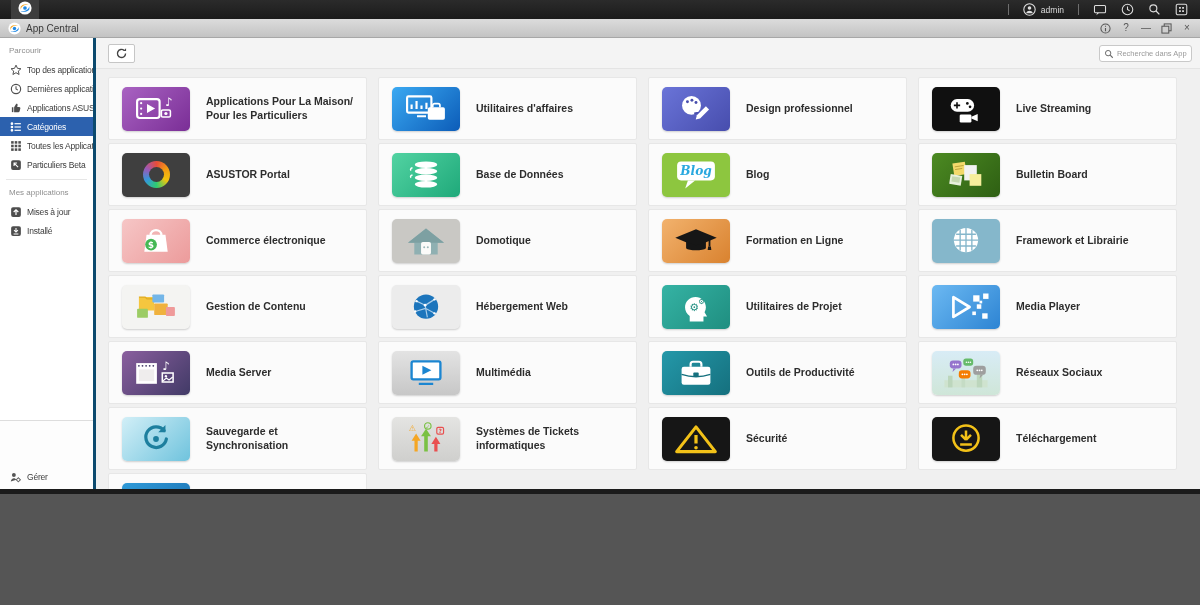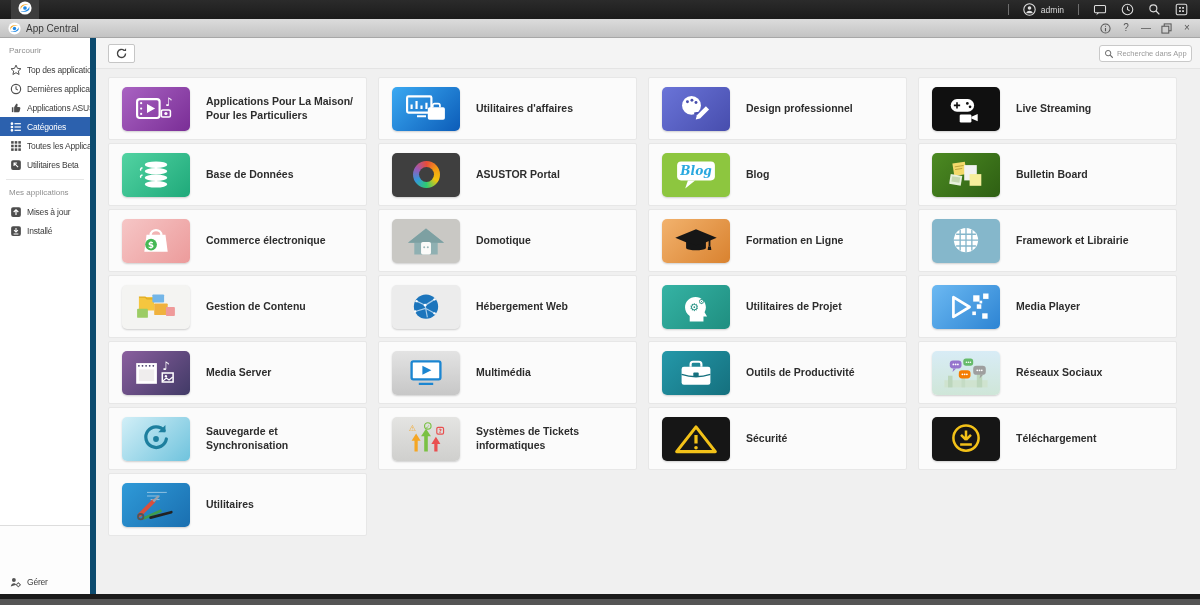--- a/index.html
+++ b/index.html
@@ -1,36 +1,36 @@
 <!DOCTYPE html>
 <html><head>
 <meta charset="utf-8">
 <style>
   html,body{margin:0;padding:0;background:#555;}
   *{box-sizing:border-box;}
-  .screen{position:relative;width:1200px;height:599px;font-family:"Liberation Sans",sans-serif;
+  .screen{position:relative;width:1200px;height:494px;font-family:"Liberation Sans",sans-serif;
           background:#0369a1;overflow:hidden;display:flex;flex-direction:column;}
   
   .taskbar{height:19px;background:linear-gradient(180deg,#2b2b2b,#1b1b1b);display:flex;align-items:center;flex:none;}
   .tb-app{width:28px;height:19px;background:#3d3d3d;display:flex;align-items:center;justify-content:center;margin-left:11px;cursor:pointer;}
   .tb-right{margin-left:auto;display:flex;align-items:center;gap:14px;padding-right:12px;}
   .tb-sep{width:1px;height:11px;background:#6e6e6e;}
   .tb-user{display:flex;align-items:center;gap:5px;color:#ddd;font-size:8.5px;cursor:pointer;}
   .tb-ic{display:flex;align-items:center;cursor:pointer;}
   .tb-ic svg,.tb-user .ic svg{display:block;}
   
   .titlebar{height:19px;background:linear-gradient(180deg,#dcdcdc,#c3c3c3);border-bottom:1px solid #a7a7a7;
             display:flex;align-items:center;padding:0 8px;flex:none;}
   .win-logo{display:flex;margin-right:5px;}
   .win-title{font-size:10px;color:#3a3a3a;}
   .win-controls{margin-left:auto;display:flex;align-items:center;gap:10px;color:#555;font-size:10px;}
   .wc{cursor:pointer;display:flex;align-items:center;justify-content:center;min-width:10px;line-height:1;}
   
   .winbody{flex:1;display:flex;min-height:0;}
-  .sidebar{width:96px;background:#fff;border-right:6px solid #0c4a6e;position:relative;flex:none;font-size:8.5px;}
+  .sidebar{width:96px;background:#fff;border-right:3px solid #0c4a6e;position:relative;flex:none;font-size:8.5px;}
   .sb-header{color:#8f8f8f;font-size:8px;padding:8px 0 5px 9px;}
   .sb-item{display:flex;align-items:center;height:19px;padding-left:9px;color:#3c3c3c;cursor:pointer;white-space:nowrap;overflow:hidden;}
   .sb-item .ic{width:13px;height:13px;flex:none;display:flex;align-items:center;justify-content:center;color:#4e4e4e;margin-right:5px;}
   .sb-item.selected{background:#2c61ae;color:#fff;}
   .sb-item.selected .ic{color:#fff;}
   .sb-label{font-size:8.5px;letter-spacing:-0.2px;}
   .sb-divider{border-top:1px solid #e6e6e6;margin:5px 6px 0 6px;}
   .sb-footer{position:absolute;left:0;right:0;bottom:0;border-top:1px solid #ddd;background:#fdfdfd;}
   .sb-footer .sb-item{height:24px;margin-top:44px;}
   
@@ -197,21 +197,21 @@
             </span>
             <span class="sb-label">Toutes les Applications</span>
           </div>
           <div class="sb-item">
             <span class="ic">
               <svg width="12" height="12" viewBox="0 0 16 16">
                 <rect x="1.5" y="1.5" width="13" height="13" rx="2.5" fill="currentColor"></rect>
                 <path d="M10.8 10.8L5.4 5.4M5.4 9.4V5.4h4" fill="none" stroke="#fff" stroke-width="1.5"></path>
               </svg>
             </span>
-            <span class="sb-label">Utilitaires Beta</span>
+            <span class="sb-label">Particuliers Beta</span>
           </div>
         </div>
       <div class="sb-divider"></div>
       <div class="sb-header">Mes applications</div>
       <div id="myapps-list">
           <div class="sb-item">
             <span class="ic">
               <svg width="12" height="12" viewBox="0 0 16 16">
                 <rect x="1.5" y="1.5" width="13" height="13" rx="2.5" fill="currentColor"></rect>
                 <path d="M8 12V5.2M4.9 8l3.1-3 3.1 3" fill="none" stroke="#fff" stroke-width="1.6"></path>
@@ -308,38 +308,38 @@
                 <path d="M22 12.5v7M18.5 16h7" stroke="#101010" stroke-width="1.8"></path>
                 <circle cx="33.5" cy="13.8" r="1.5" fill="#101010"></circle>
                 <circle cx="36.5" cy="17.6" r="1.5" fill="#101010"></circle>
                 <rect x="25" y="26" width="13" height="9" rx="1.5" fill="#fff"></rect>
                 <path d="M38 28.5l7-3v8l-7-3z" fill="#fff"></path>
               </svg>
             </div>
             <div class="tile-label">Live Streaming</div>
           </div>
           <div class="card">
+            <div class="tile-icon" style="background: rgb(63, 63, 63);">
+              <div class="ring"></div>
+            </div>
+            <div class="tile-label">ASUSTOR Portal</div>
+          </div>
+          <div class="card">
             <div class="tile-icon" style="background: linear-gradient(135deg, rgb(82, 211, 162), rgb(31, 169, 122));">
               <svg width="58" height="36" viewBox="0 0 64 40">
                 <g fill="#fff">
                   <ellipse cx="32" cy="8.5" rx="12.5" ry="3.6"></ellipse>
                   <ellipse cx="32" cy="15.8" rx="12.5" ry="3.6"></ellipse>
                   <ellipse cx="32" cy="23.1" rx="12.5" ry="3.6"></ellipse>
                   <ellipse cx="32" cy="30.4" rx="12.5" ry="3.6"></ellipse>
                 </g>
                 <path d="M17 12c-2 .5-3 2-1.5 3M17 20c-2 .5-3 2-1.5 3" stroke="#fff" stroke-width="1.6" fill="none"></path>
               </svg>
             </div>
             <div class="tile-label">Base de Données</div>
-          </div>
-          <div class="card">
-            <div class="tile-icon" style="background: rgb(63, 63, 63);">
-              <div class="ring"></div>
-            </div>
-            <div class="tile-label">ASUSTOR Portal</div>
           </div>
           <div class="card">
             <div class="tile-icon" style="background: rgb(141, 198, 63);">
               <svg width="58" height="36" viewBox="0 0 64 40">
                 <rect x="11" y="5" width="42" height="21" rx="4.5" fill="#fff"></rect>
                 <path d="M23 26l-3 9 11-9z" fill="#fff"></path>
                 <text x="32" y="20.5" text-anchor="middle" font-size="13.5" font-style="italic" font-weight="bold" font-family="DejaVu Serif,serif" fill="#29a8df">Blog</text>
               </svg>
             </div>
             <div class="tile-label">Blog</div>

